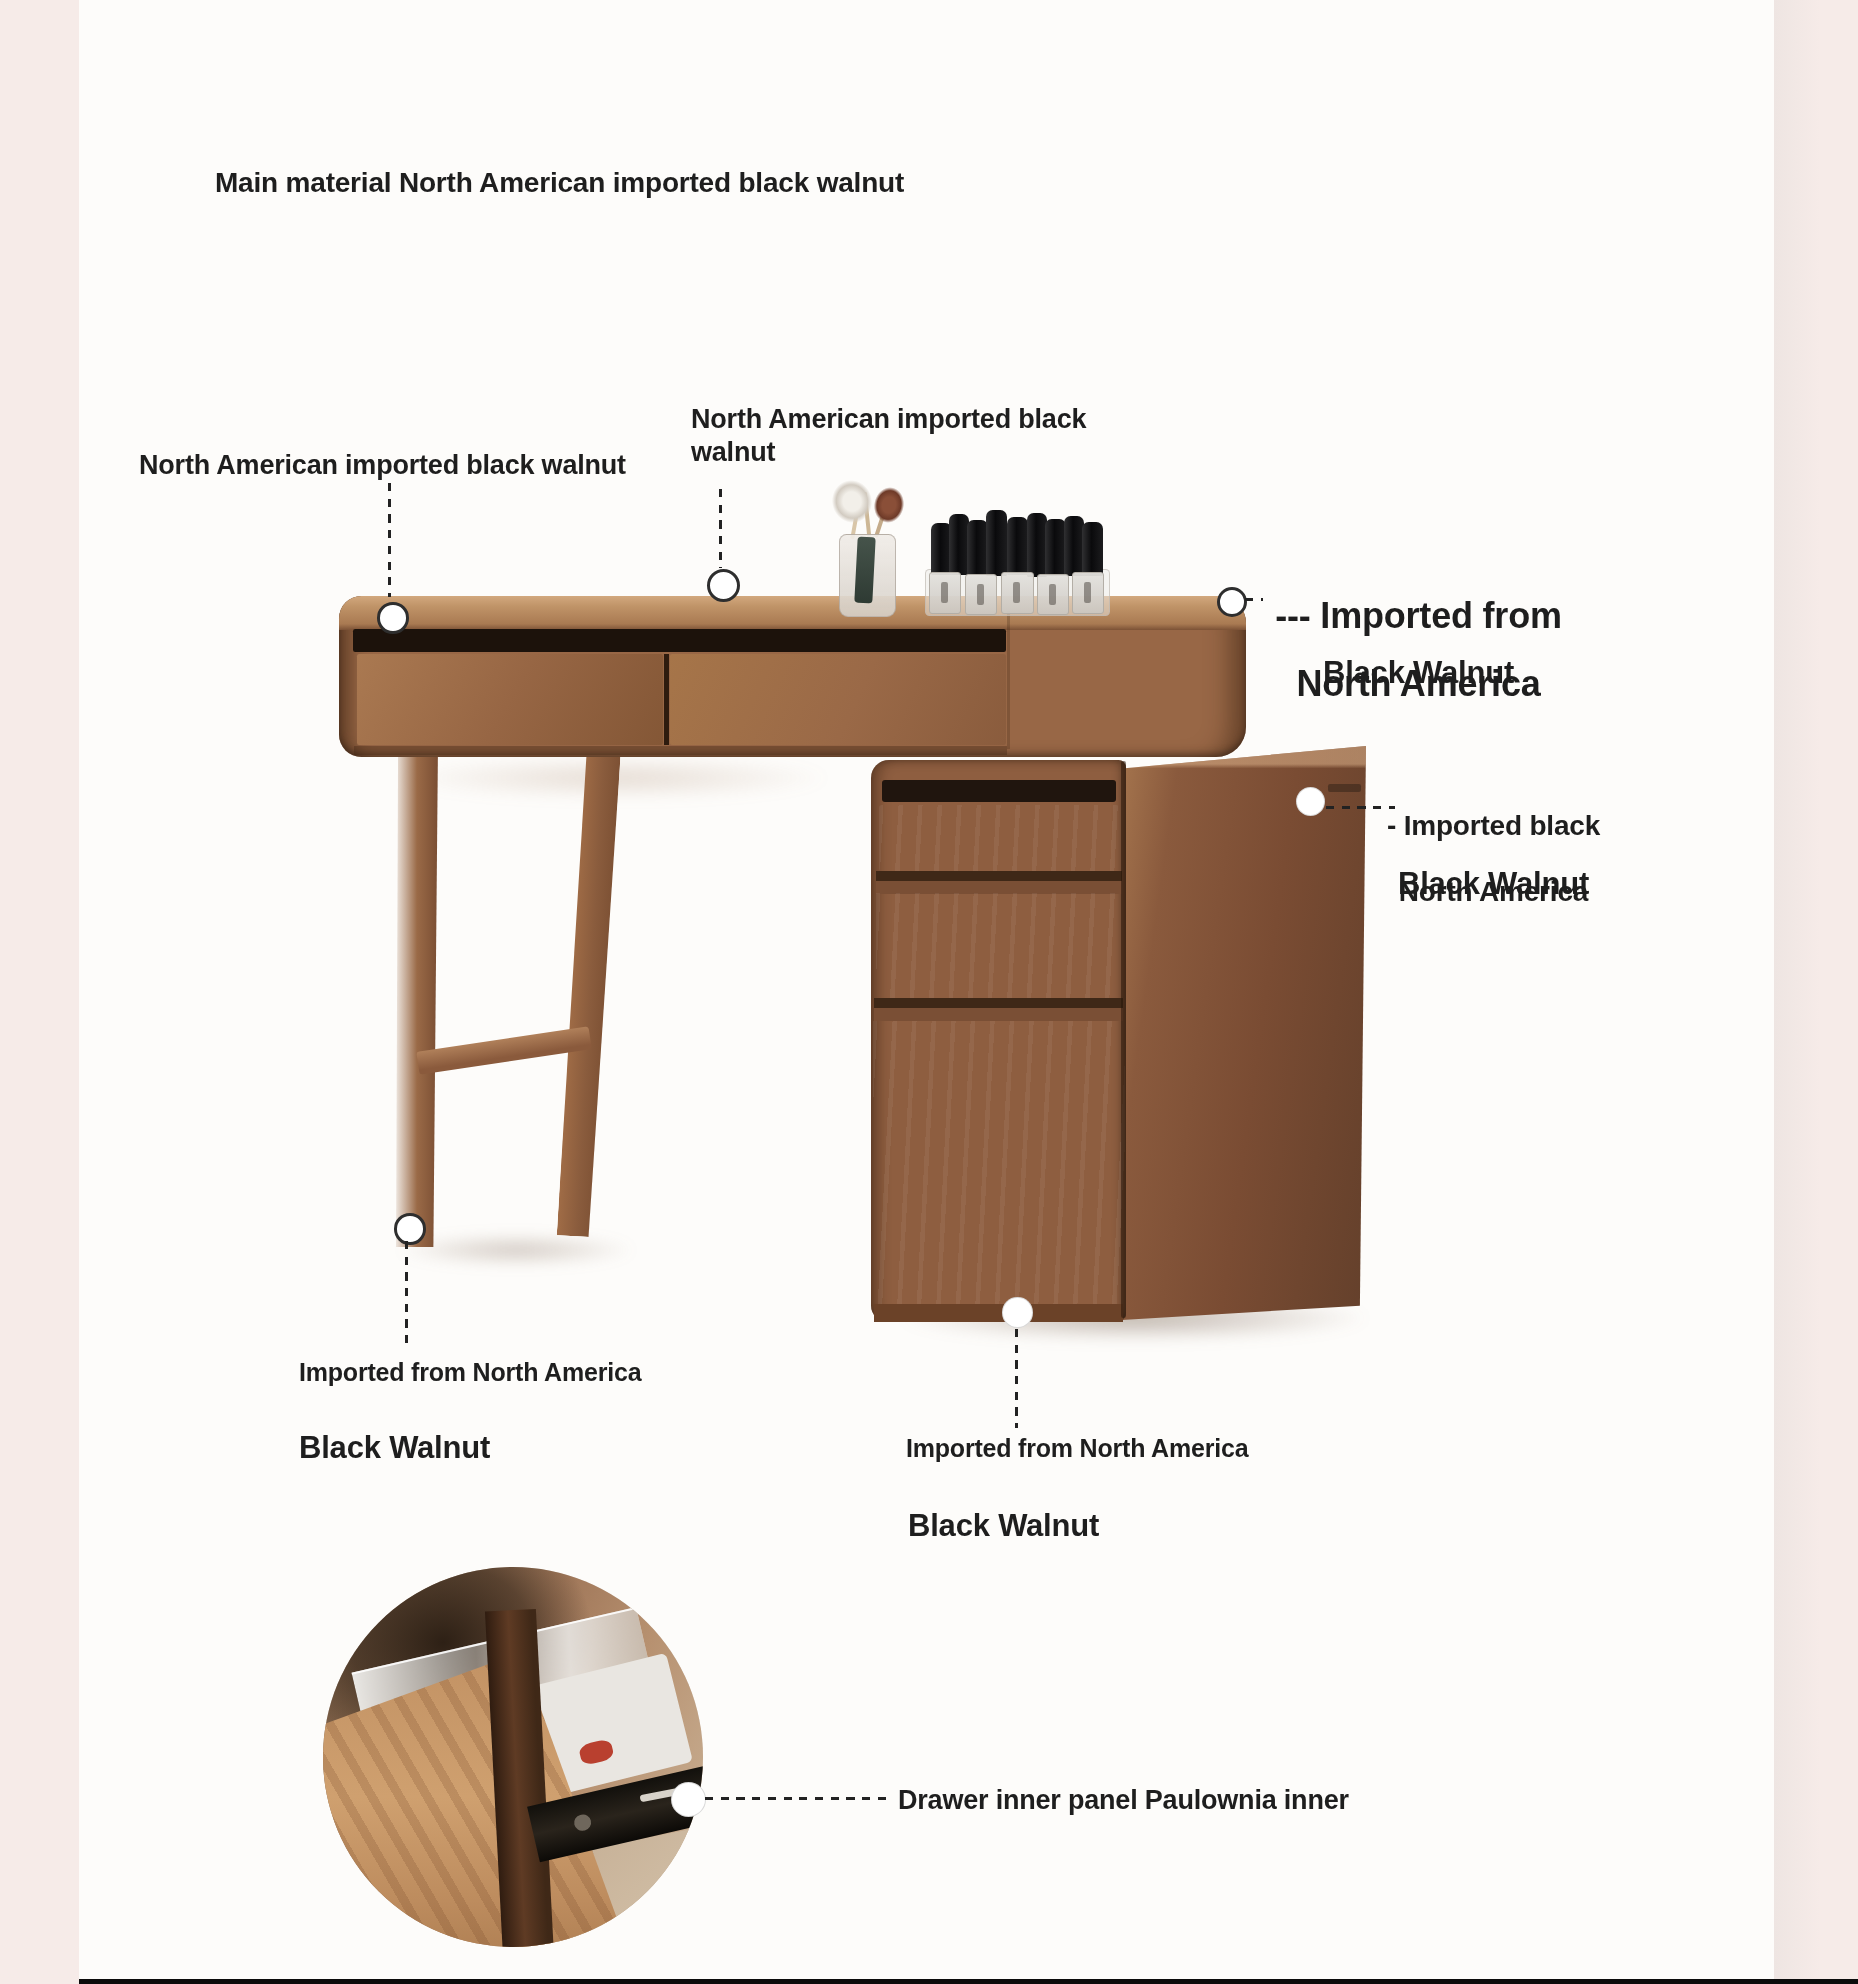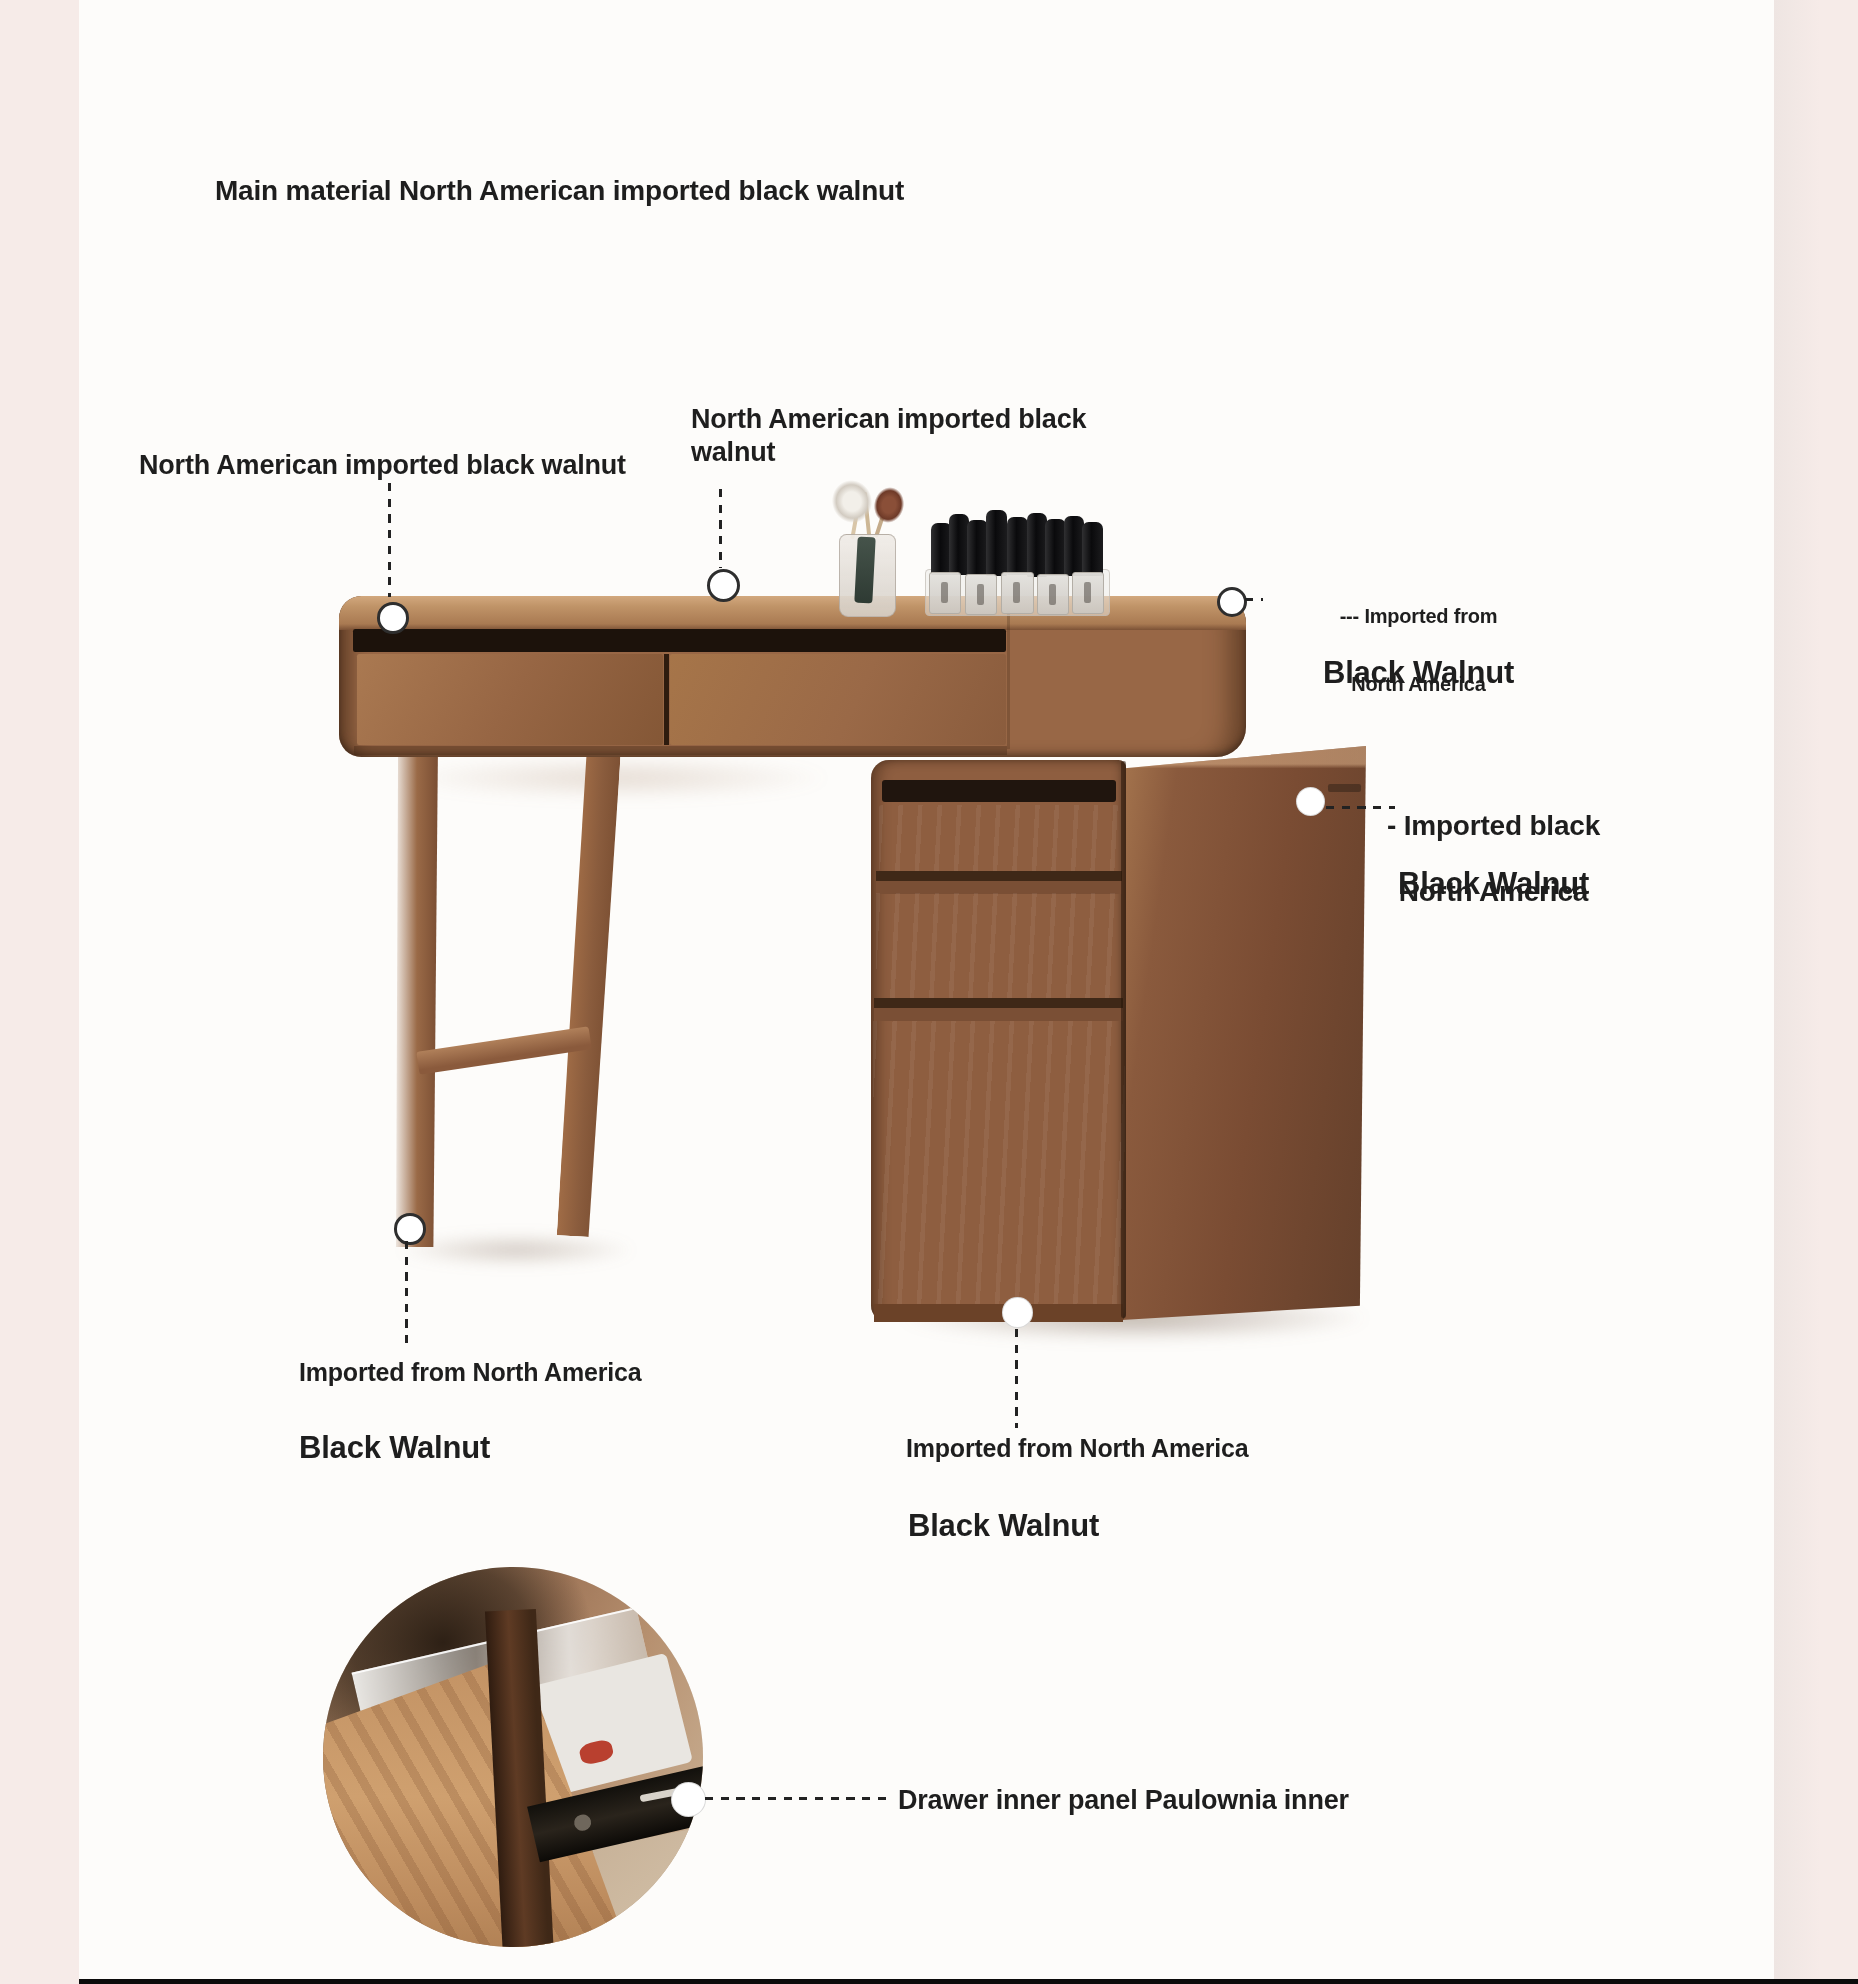--- a/index.html
+++ b/index.html
@@ -9,25 +9,25 @@
     font-family:"Liberation Sans", sans-serif;
     color:var(--text,#1e1e1e);
   }
   .abs{position:absolute;}
   
   .strip-left{left:0;top:0;width:79px;height:1985px;background:var(--accent_pink,#f6ebe8);}
   .strip-right{left:1774px;top:0;width:84px;height:1985px;background:linear-gradient(90deg,#eee5e2 0%,var(--accent_pink,#f6ebe8) 55%);}
   .bottom-bar{left:79px;top:1979px;width:1780px;height:6px;background:var(--black_bar,#0b0b0b);}
   
   .t{font-weight:700;letter-spacing:-0.2px;white-space:pre-line;}
-  .h-main{left:215px;top:174px;font-size:28px;line-height:34px;}
+  .h-main{left:215px;top:166px;font-size:28px;line-height:34px;}
   .h-aux{left:215px;top:222px;width:689px;font-size:28px;line-height:34px;}
   .lb-top-left{left:139px;top:450px;font-size:27px;}
   .lb-top-mid{left:691px;top:403px;width:450px;font-size:27px;line-height:33px;}
-  .lb-right-upper{left:1231px;top:565px;width:375px;text-align:center;font-size:20px;line-height:34px;}
+  .lb-right-upper{left:1231px;top:565px;width:375px;text-align:center;font-size:36px;line-height:34px;}
   .bw-right-upper{left:1231px;top:655px;width:375px;text-align:center;font-size:31px;}
   .lb-right-lower{left:1306px;top:776px;width:375px;text-align:center;font-size:28px;line-height:33px;}
   .bw-right-lower{left:1306px;top:866px;width:375px;text-align:center;font-size:31px;}
   .lb-bottom-left{left:299px;top:1358px;font-size:25px;}
   .bw-bottom-left{left:299px;top:1430px;font-size:31px;}
   .lb-bottom-mid{left:906px;top:1434px;font-size:25px;}
   .bw-bottom-mid{left:908px;top:1508px;font-size:31px;}
   .lb-drawer{left:898px;top:1785px;font-size:27px;}
   
   .vdash{width:3px;background:repeating-linear-gradient(180deg,#222 0 8.2px,transparent 8.2px 15.7px);}

